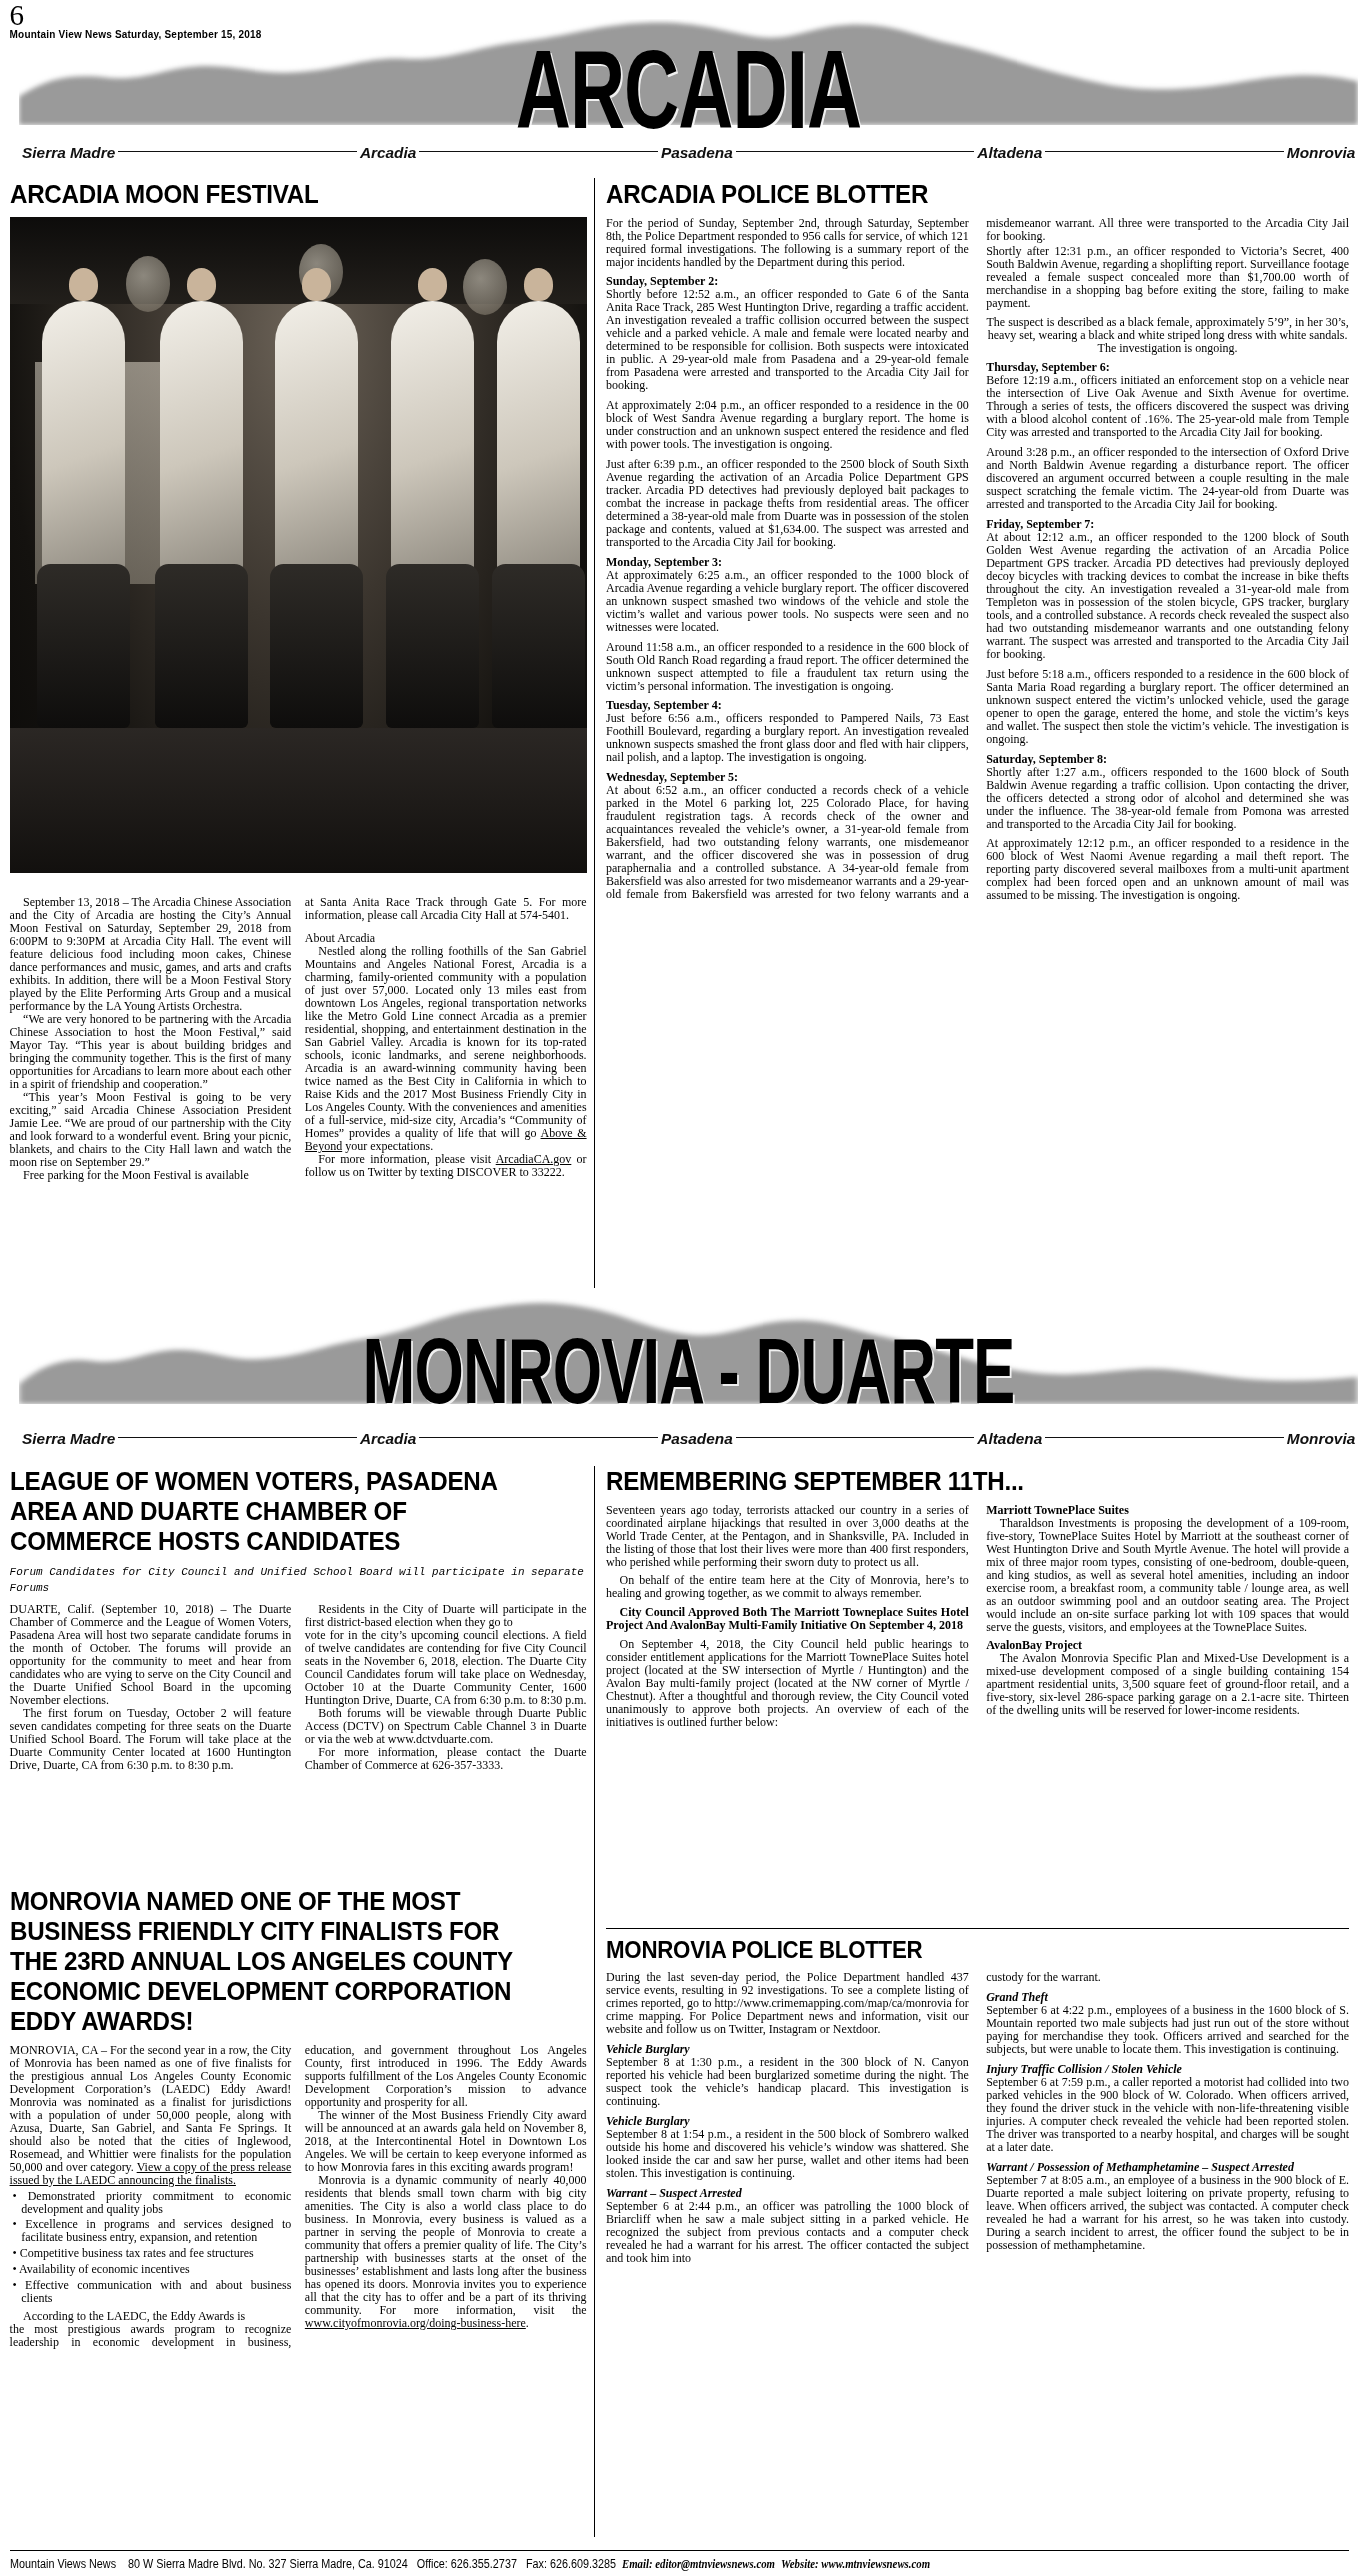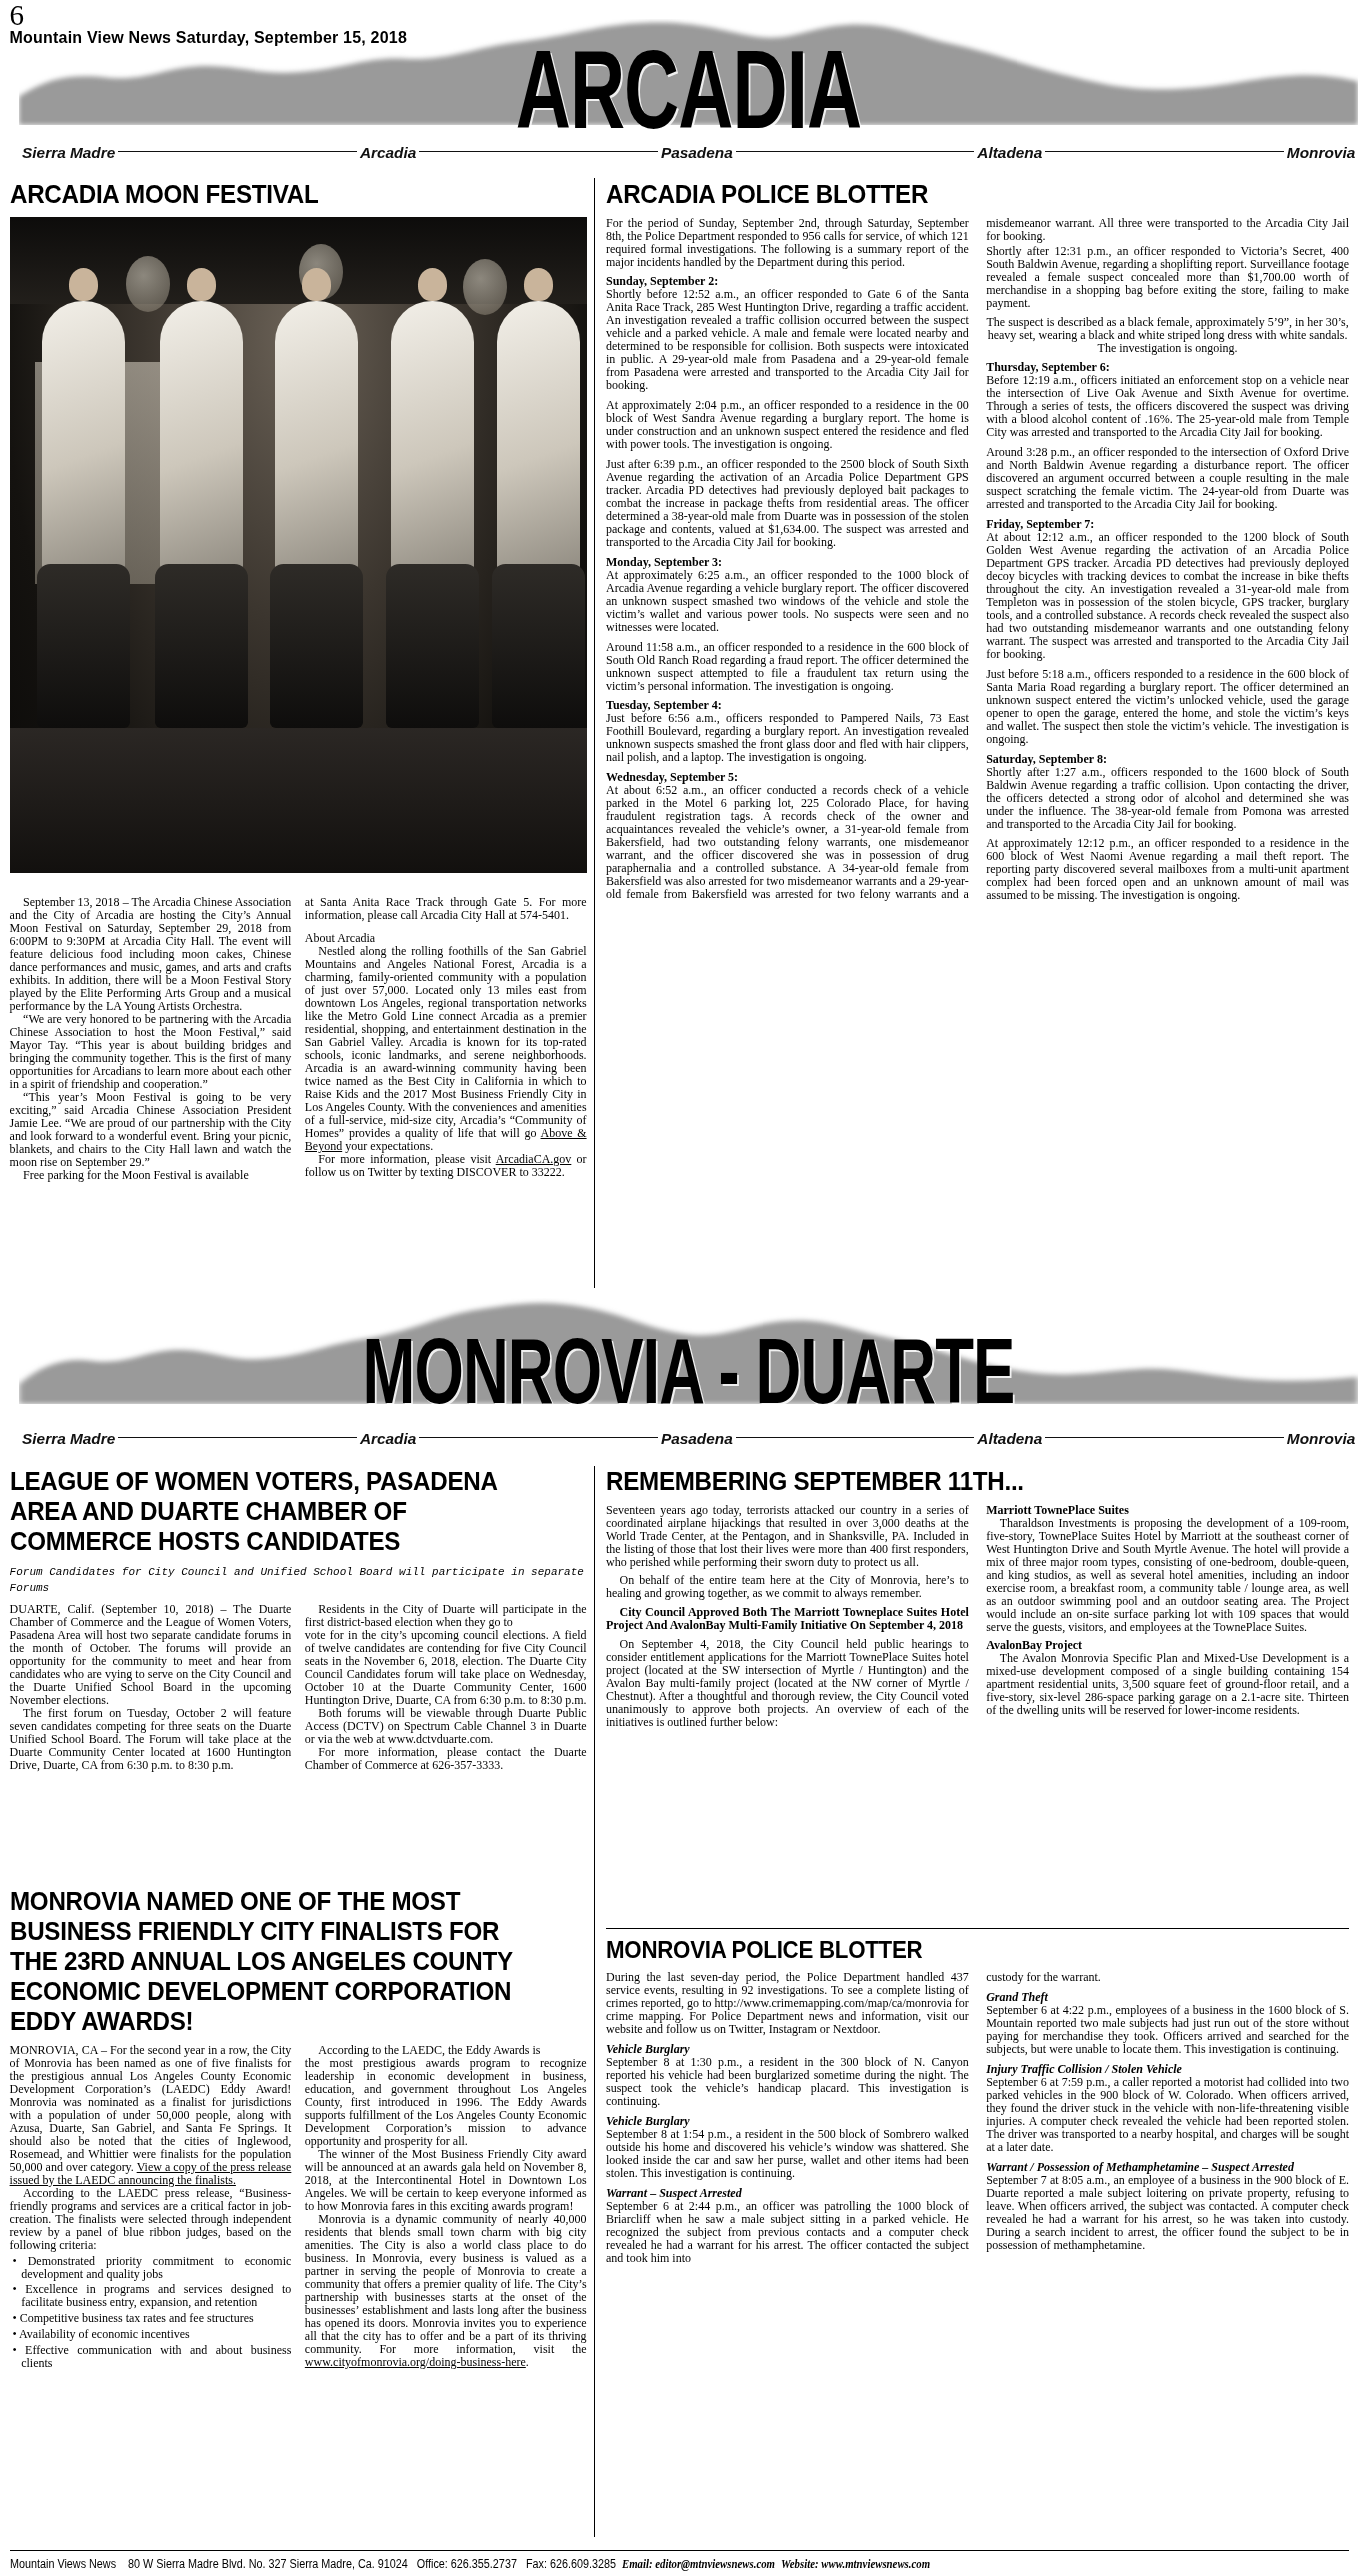--- a/index.html
+++ b/index.html
@@ -1,21 +1,21 @@
 <!DOCTYPE html>
 <html><head>
 <meta charset="utf-8">
 <style>
   html,body{margin:0;padding:0;background:#fff;}
   body{width:1358px;height:2576px;font-family:"Liberation Serif",serif;color:#000;position:relative;overflow:hidden;}
   .page{width:1358px;height:2576px;position:relative;padding:0;box-sizing:border-box;}
 
   
   .folio{position:absolute;left:9.6px;top:1.9px;font-family:"Liberation Serif",serif;font-size:29px;line-height:27px;}
-  .topline{position:absolute;left:9.6px;top:29px;font-family:"Liberation Sans",sans-serif;font-weight:bold;font-size:16px;letter-spacing:0.2px;white-space:nowrap;}
+  .topline{position:absolute;left:9.6px;top:29px;font-family:"Liberation Sans",sans-serif;font-weight:bold;font-size:10px;letter-spacing:0.2px;white-space:nowrap;}
 
   
   .masthead{position:relative;height:135px;width:1339px;margin:0 9.6px;overflow:hidden;}
   .masthead .ridge{position:absolute;left:0;top:0;width:100%;height:106px;}
   .masthead .mtitle{position:absolute;width:100%;text-align:center;top:13.5px;
      font-family:"Liberation Sans",sans-serif;font-weight:bold;font-size:83px;
      letter-spacing:-1px;line-height:83px;
      transform:scaleY(1.35) scaleX(.92);transform-origin:50% 0;
      text-shadow:1.9px 1.9px 0 rgba(255,255,255,.85);}
   .masthead.m2 .mtitle{font-size:69px;}
@@ -245,21 +245,20 @@
       <p>Tharaldson Investments is proposing the development of a 109-room, five-story, TownePlace Suites Hotel by Marriott at the southeast corner of West Huntington Drive and South Myrtle Avenue. The hotel will provide a mix of three major room types, consisting of one-bedroom, double-queen, and king studios, as well as several hotel amenities, including an indoor exercise room, a breakfast room, a community table / lounge area, as well as an outdoor swimming pool and an outdoor seating area. The Project would include an on-site surface parking lot with 109 spaces that would serve the guests, visitors, and employees at the TownePlace Suites.</p>
       <p class="b noind" style="margin-top:5.8px;">AvalonBay Project</p>
       <p>The Avalon Monrovia Specific Plan and Mixed-Use Development is a mixed-use development composed of a single building containing 154 apartment residential units, 3,500 square feet of ground-floor retail, and a five-story, six-level 286-space parking garage on a 2.1-acre site. Thirteen of the dwelling units will be reserved for lower-income residents.</p>
     </div>
   </div>
 
   <div class="block" style="left:9.6px;top:1886px;width:577px;">
     <div class="sec-head">MONROVIA NAMED ONE OF THE MOST BUSINESS FRIENDLY CITY FINALISTS FOR THE 23RD ANNUAL LOS ANGELES COUNTY ECONOMIC DEVELOPMENT CORPORATION EDDY AWARDS!</div>
     <div class="cols2" style="margin-top:5.8px;">
       <p class="noind"><span>MONROVIA, CA – For the second year in a row, the City of Monrovia has been named as one of five finalists for the prestigious annual Los Angeles County Economic Development Corporation’s (LAEDC) Eddy Award! Monrovia was nominated as a finalist for jurisdictions with a population of under 50,000 people, along with Azusa, Duarte, San Gabriel, and Santa Fe Springs. It should also be noted that the cities of Inglewood, Rosemead, and Whittier were finalists for the population 50,000 and over category. </span><u>View a copy of the press release issued by the LAEDC announcing the finalists.</u></p>
-      <p>According to the LAEDC press release, “Business-friendly programs and services are a critical factor in job-creation. The finalists were selected through independent review by a panel of blue ribbon judges, based on the following criteria:</p>
       <p class="noind" style="text-indent:-8.7px;padding-left:11.6px;margin-top:2.9px;">• <span>Demonstrated priority commitment to economic development and quality jobs</span></p>
       <p class="noind" style="text-indent:-8.7px;padding-left:11.6px;margin-top:2.9px;">• <span>Excellence in programs and services designed to facilitate business entry, expansion, and retention</span></p>
       <p class="noind" style="text-indent:-8.7px;padding-left:11.6px;margin-top:2.9px;">• <span>Competitive business tax rates and fee structures</span></p>
       <p class="noind" style="text-indent:-8.7px;padding-left:11.6px;margin-top:2.9px;">• <span>Availability of economic incentives</span></p>
       <p class="noind" style="text-indent:-8.7px;padding-left:11.6px;margin-top:2.9px;">• <span>Effective communication with and about business clients</span></p>
       <p style="margin-top:4.8px;">According to the LAEDC, the Eddy Awards is</p>
       <p class="noind">the most prestigious awards program to recognize leadership in economic development in business, education, and government throughout Los Angeles County, first introduced in 1996. The Eddy Awards supports fulfillment of the Los Angeles County Economic Development Corporation’s mission to advance opportunity and prosperity for all.</p>
       <p>The winner of the Most Business Friendly City award will be announced at an awards gala held on November 8, 2018, at the Intercontinental Hotel in Downtown Los Angeles. We will be certain to keep everyone informed as to how Monrovia fares in this exciting awards program!</p>
       <p><span>Monrovia is a dynamic community of nearly 40,000 residents that blends small town charm with big city amenities. The City is also a world class place to do business. In Monrovia, every business is valued as a partner in serving the people of Monrovia to create a community that offers a premier quality of life. The City’s partnership with businesses starts at the onset of the businesses’ establishment and lasts long after the business has opened its doors. Monrovia invites you to experience all that the city has to offer and be a part of its thriving community. For more information, visit the </span><u>www.cityofmonrovia.org/doing-business-here</u>.</p>
     </div>

